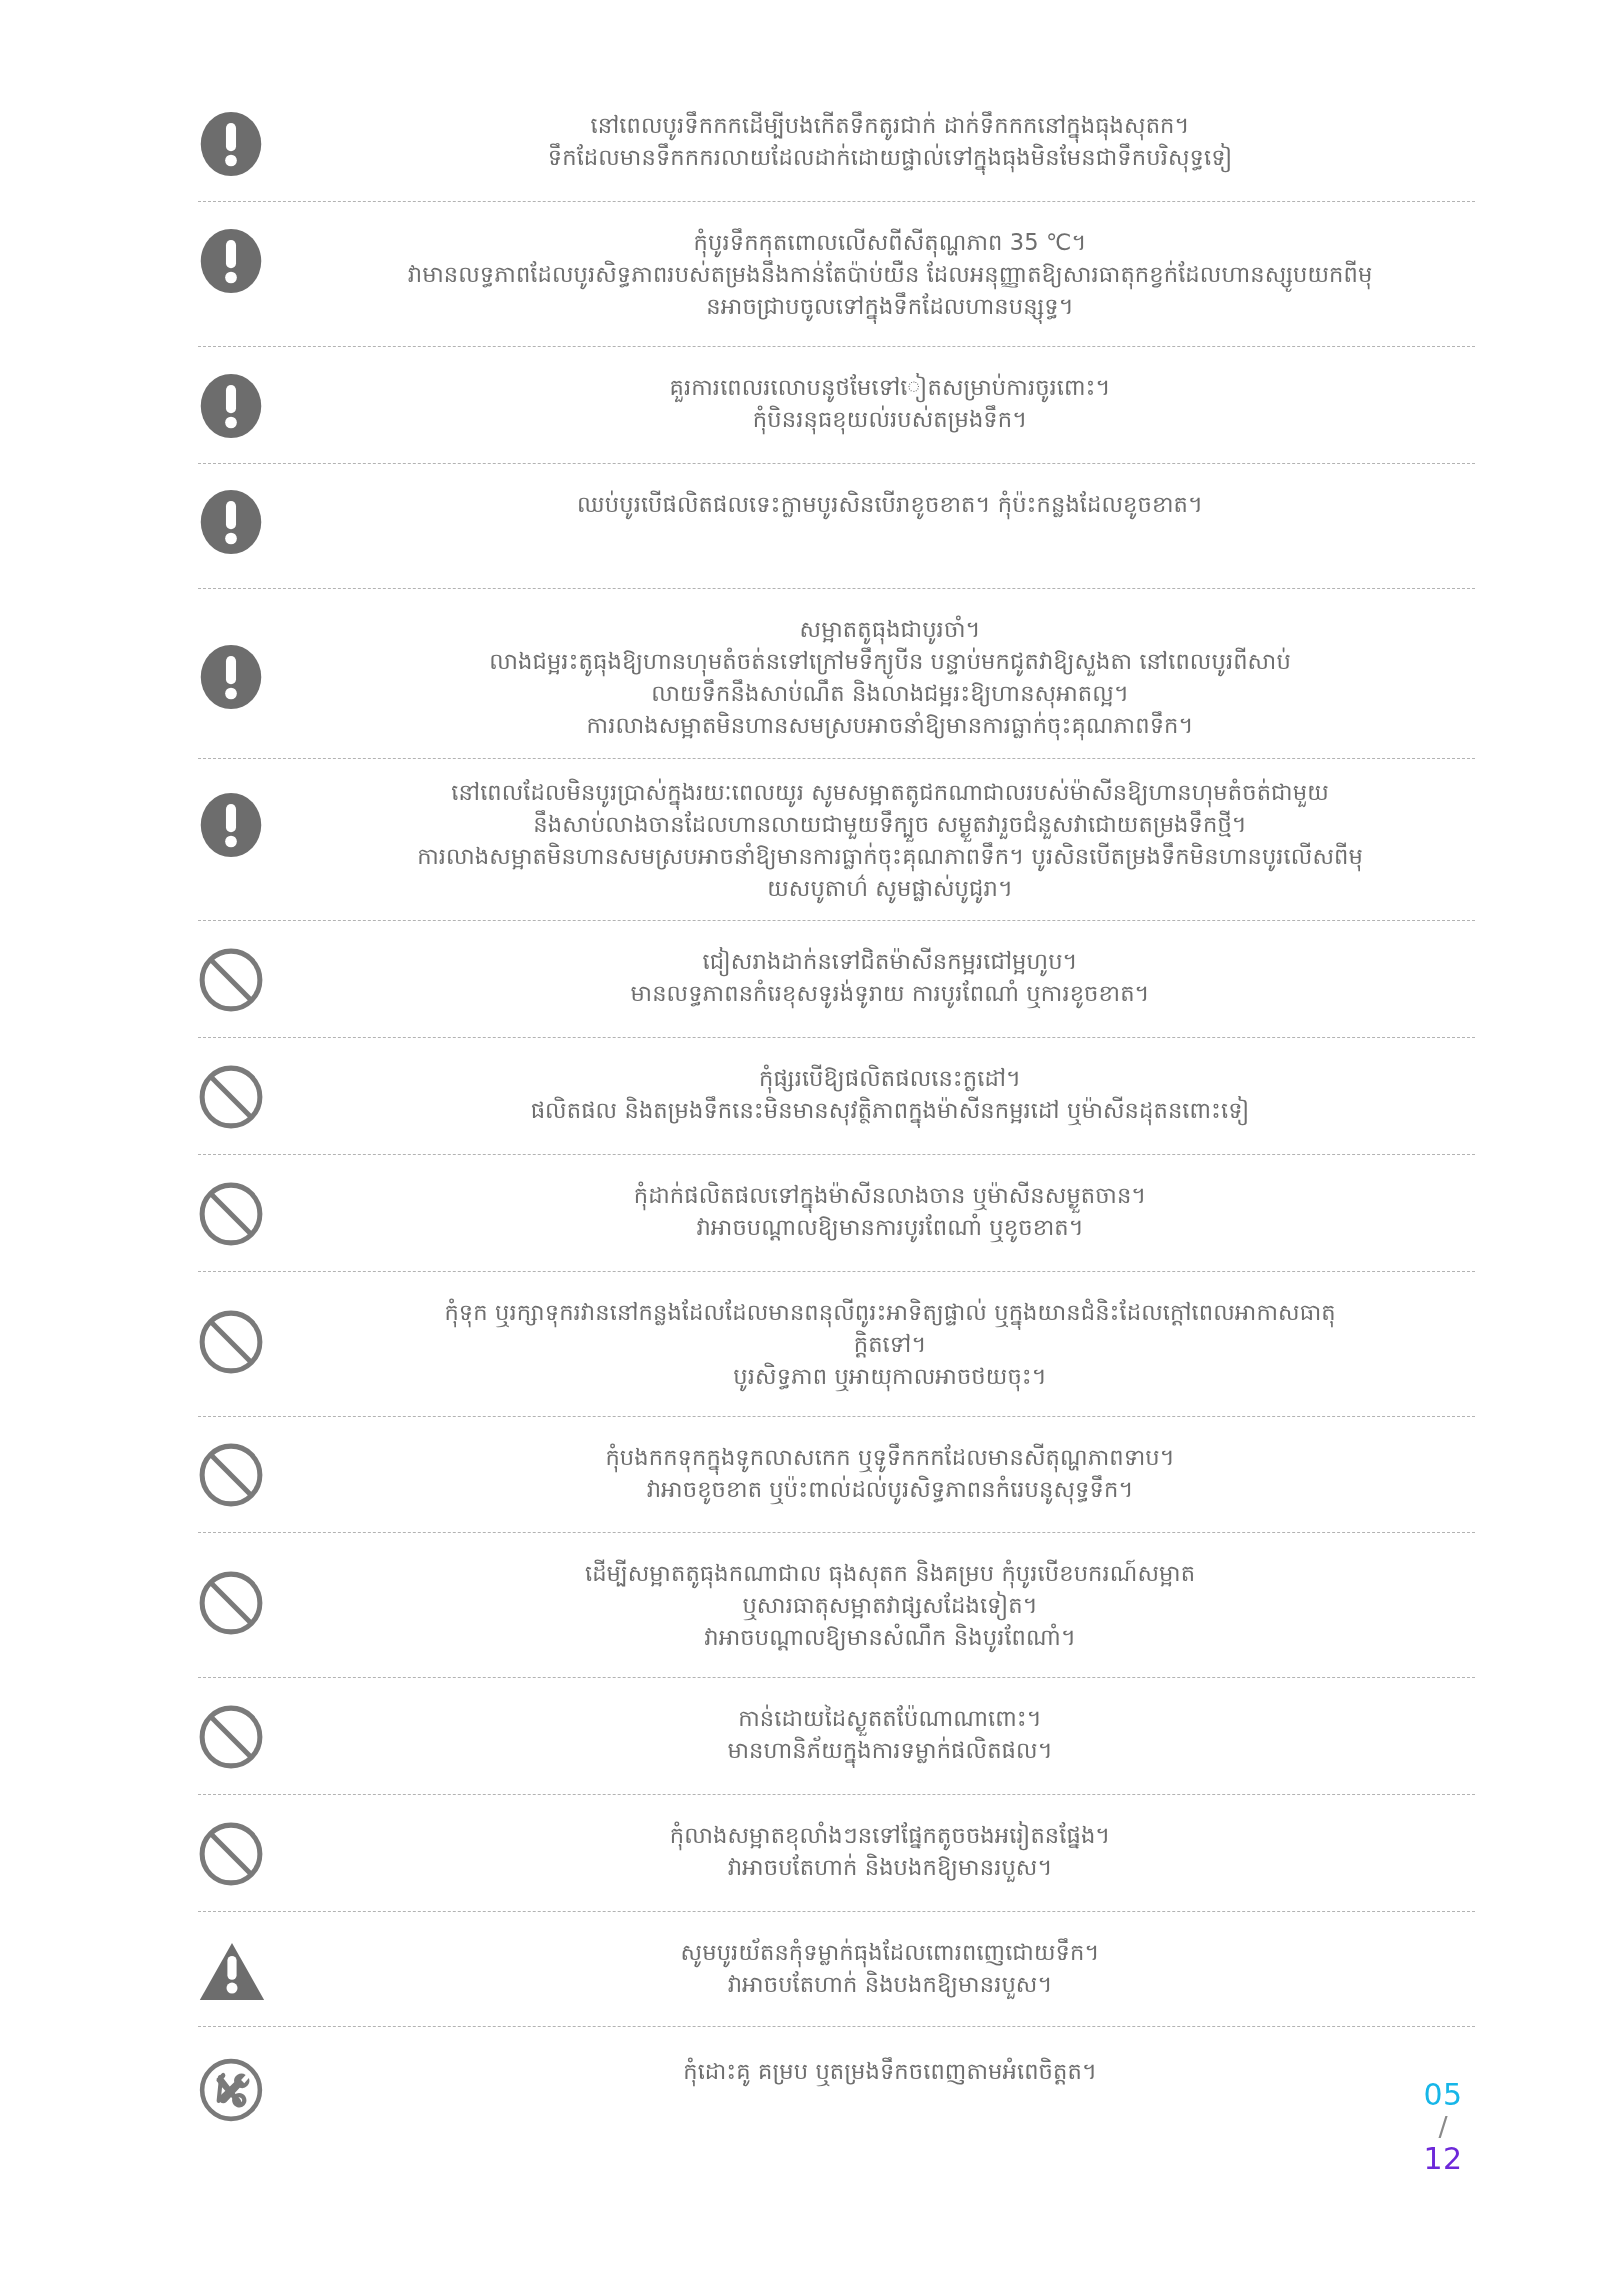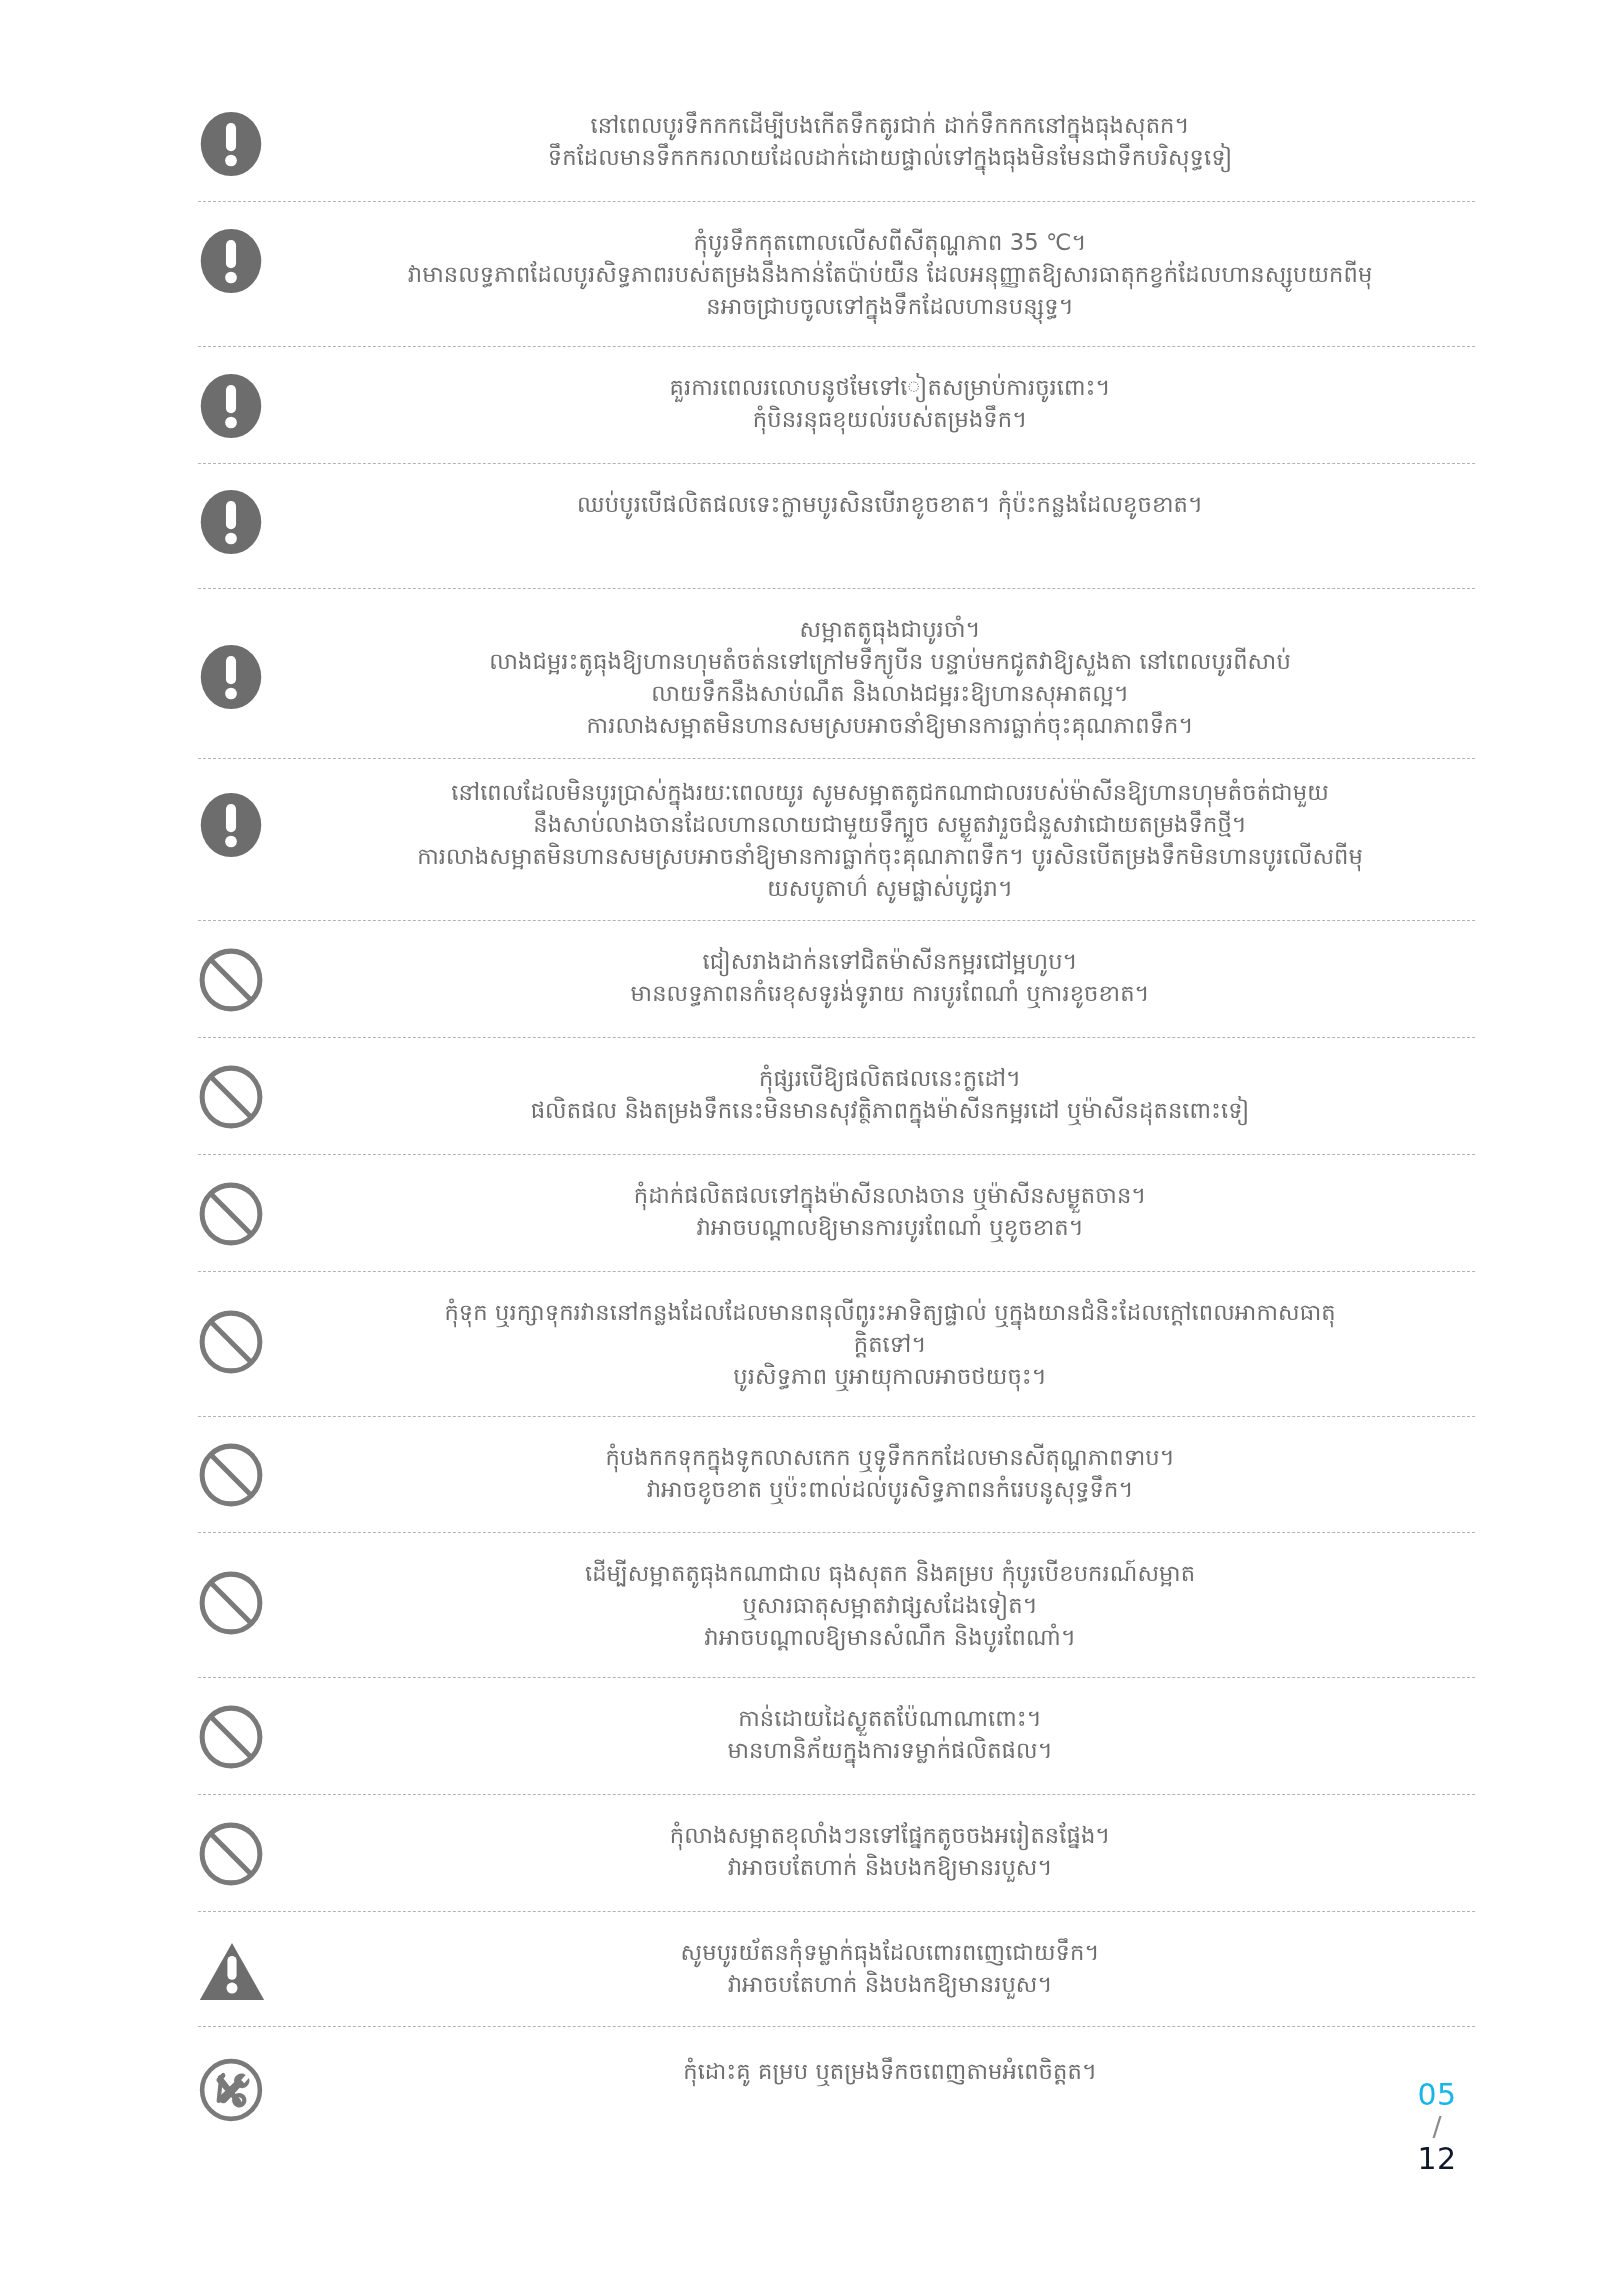--- a/index.html
+++ b/index.html
@@ -78,41 +78,41 @@
     display: block;
   }
   .ico-excl-circle { width: 66px; height: 66px; }
   .ico-prohibit    { width: 66px; height: 66px; }
   .ico-warn-tri    { width: 68px; height: 61px; }
   .ico-no-tools    { width: 66px; height: 66px; }
 
   
   .page-number {
     position: absolute;
-    right: 142px;
+    right: 136px;
     bottom: 113px;
     text-align: center;
     width: 68px;
     font-family: "DejaVu Sans", "Liberation Sans", sans-serif;
   }
   .page-number .pn-current {
     font-size: 30px;
     line-height: 35px;
     color: #16b6e8;
     letter-spacing: 0.5px;
   }
   .page-number .pn-sep {
     font-size: 27px;
     line-height: 29.5px;
     color: #8a8a8a;
   }
   .page-number .pn-total {
     font-size: 30px;
     line-height: 35px;
-    color: #0f172a;
+    color: #6d28d9;
     letter-spacing: 0.5px;
   }
 </style>
 </head>
 <body>
 
 <div class="page">
 
   <div class="safety-list">
 

